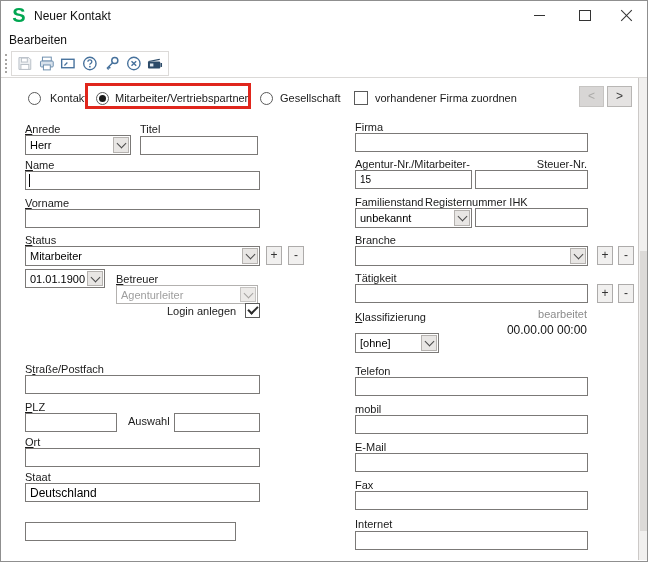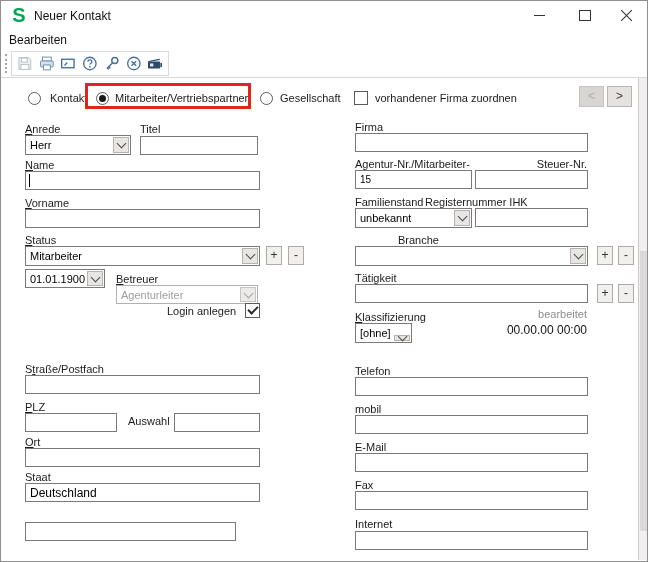--- a/index.html
+++ b/index.html
@@ -215,37 +215,37 @@
   <div class="lbl" style="left:354px;top:195px;">Familienstand</div>
   <div class="combo" style="left:354px;top:207px;width:117px;">
     <span class="val">unbekannt</span>
     <span class="arrow">
         <i class="chev"></i>
       </span>
   </div>
   <div class="lbl" style="left:424px;top:195px;">Registernummer IHK</div>
   <input class="ti" style="left: 474px; top: 207px; width: 113px;" value="">
 
-  <div class="lbl" style="left:354px;top:233px;margin-left:43px;">Branche</div>
+  <div class="lbl" style="left:354px;top:233px;">Branche</div>
   <div class="combo" style="left:354px;top:245px;width:233px;">
     <span class="val"></span>
     <span class="arrow">
         <i class="chev"></i>
       </span>
   </div>
   <div class="pm-btn" style="left:596px;top:245px;">+</div>
   <div class="pm-btn" style="left:617px;top:245px;">-</div>
 
   <div class="lbl" style="left:354px;top:271px;">Tätigkeit</div>
   <input class="ti" style="left: 354px; top: 283px; width: 233px;" value="">
   <div class="pm-btn" style="left:596px;top:283px;">+</div>
   <div class="pm-btn" style="left:617px;top:283px;">-</div>
 
   <div class="lbl" style="left:354px;top:310px;"><u>K</u>lassifizierung</div>
-  <div class="combo" style="left:354px;top:322px;width:57px;align-items:flex-end;">
+  <div class="combo" style="left:354px;top:332px;width:84px;">
     <span class="val">[ohne]</span>
     <span class="arrow">
         <i class="chev"></i>
       </span>
   </div>
   <div class="lbl gray" style="left:470px;top:307px;width:116px;text-align:right;">bearbeitet</div>
   <div class="val12" style="left:450px;top:322px;width:136px;text-align:right;">00.00.00 00:00</div>
 
   <div class="lbl" style="left:354px;top:364px;">Telefon</div>
   <input class="ti" style="left: 354px; top: 376px; width: 233px;" value="">

